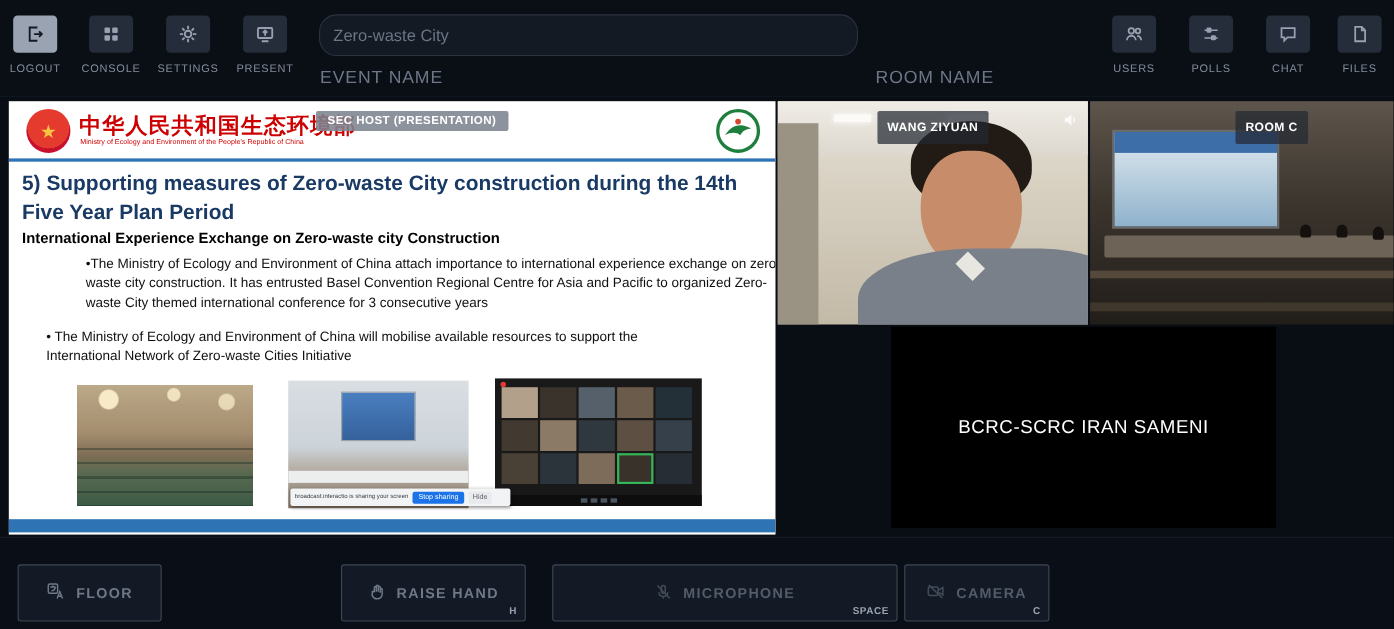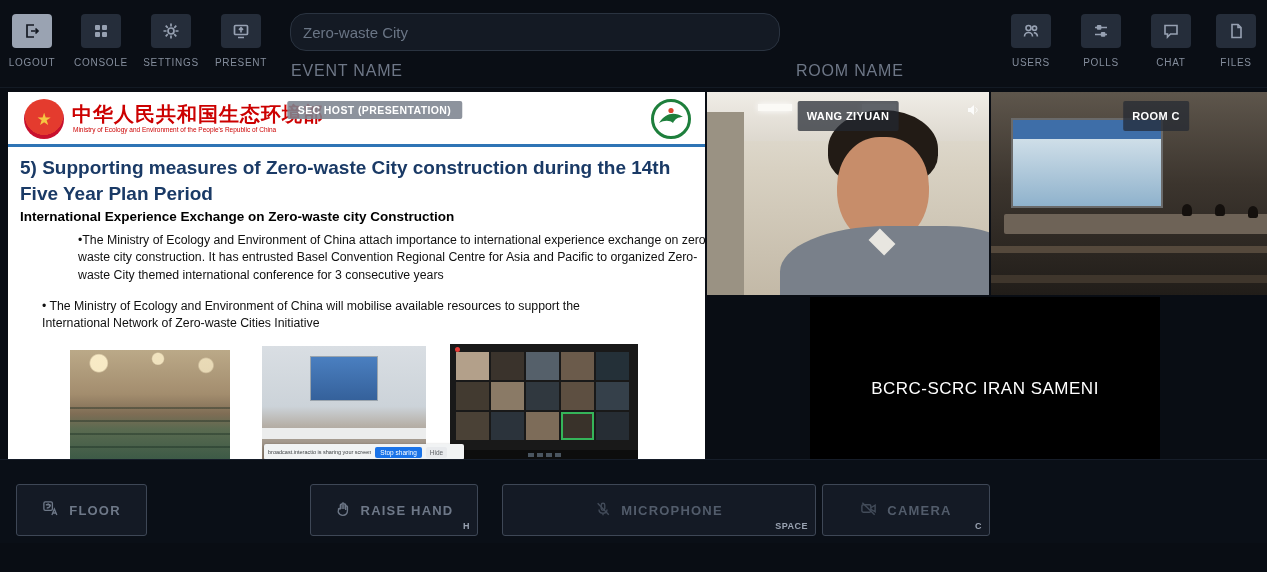--- a/index.html
+++ b/index.html
@@ -78,21 +78,21 @@
   .tile-roomc .panelrow { position:absolute; left:4%; top:60%; width:92%; height:10%; background:#6e6357; border-radius:2px; }
   .tile-roomc .desk1 { position:absolute; left:0; top:76%; width:100%; height:7px; background:#55493c; }
   .tile-roomc .desk2 { position:absolute; left:0; top:90%; width:100%; height:8px; background:#3f362c; }
   .tile-roomc .person { position:absolute; width:10px; height:12px; border-radius:50% 50% 20% 20%; background:#14100d; }
   .namebadge { position:absolute; top:9px; left:50%; transform:translateX(-50%); background:rgba(35,40,50,.72); color:#fff; font-size:11px; font-weight:bold; letter-spacing:.4px; padding:9px 9px; border-radius:2px; white-space:nowrap; z-index:5; }
   .tile-ind { position:absolute; top:10px; right:10px; color:#fff; z-index:5; opacity:.9; }
   .speaker-tile { position:absolute; left:810px; top:297px; width:350px; height:183px; background:#000; display:flex; align-items:center; justify-content:center; }
   .speaker-name { color:#fff; font-size:17px; letter-spacing:.5px; white-space:nowrap; }
 
   
-  .bottombar { position:absolute; left:0; top:459px; width:1267px; height:84px; background:#0a0f17; border-top:1px solid #161d29; }
+  .bottombar { position:absolute; left:0; top:488px; width:1267px; height:84px; background:#0a0f17; border-top:1px solid #161d29; }
   .cbtn { position:absolute; top:24px; height:52px; background:#141a25; border:1px solid #3e4756; border-radius:3px; display:flex; align-items:center; justify-content:center; gap:10px; color:#6e7888; font-size:13px; font-weight:bold; letter-spacing:1.2px; cursor:pointer; }
   .cbtn .shortcut { position:absolute; right:7px; bottom:4px; font-size:9px; font-weight:bold; color:#9aa3b2; letter-spacing:.5px; }
   .cbtn.dim { color:#525c6b; }
   .cbtn.dim svg { opacity:.75; }
 </style>
 </head>
 <body>
 
 <div class="app">
 
@@ -316,21 +316,21 @@
         <svg width="16" height="16" viewBox="0 0 18 18" fill="none" stroke="currentColor" stroke-width="1.5">
             <rect x="7" y="2.5" width="4" height="8" rx="2"></rect>
             <path d="M4.5 9.5c0 2.6 2 4.2 4.5 4.2s4.5-1.6 4.5-4.2M9 13.7V16"></path>
             <path d="M3 2.5l12.5 13"></path>
           </svg>
       </span>
       <span>MICROPHONE</span>
       <span class="shortcut">SPACE</span>
     </div>
 
-    <div class="cbtn dim" style="left:822px;width:168px">
+    <div class="cbtn dim" style="left:822px;width:132px">
       <span>
         <svg width="17" height="17" viewBox="0 0 18 18" fill="none" stroke="currentColor" stroke-width="1.5">
             <rect x="2" y="5" width="9.5" height="8" rx="1.5"></rect>
             <path d="M11.5 8.2L16 5.5v7l-4.5-2.7"></path>
             <path d="M2.5 3l13 12.5"></path>
           </svg>
       </span>
       <span>CAMERA</span>
       <span class="shortcut">C</span>
     </div>

